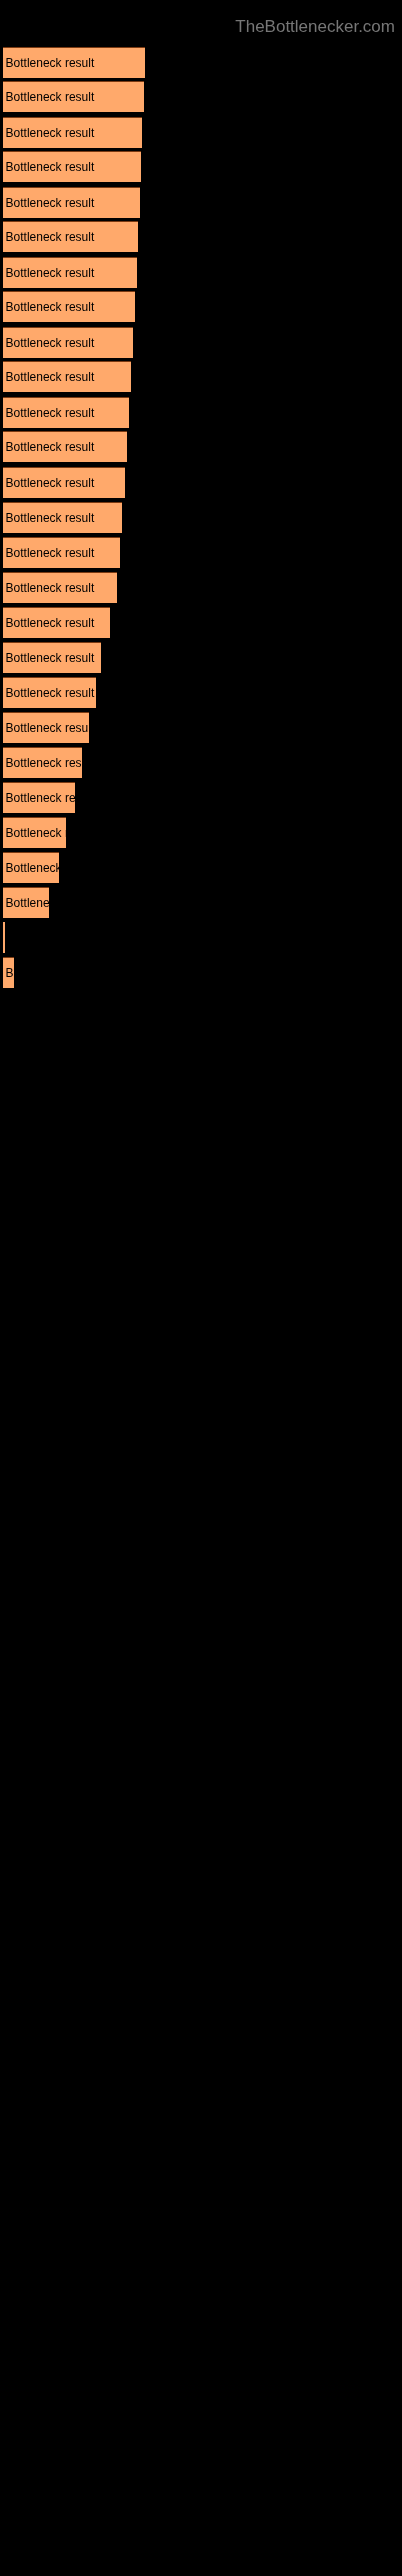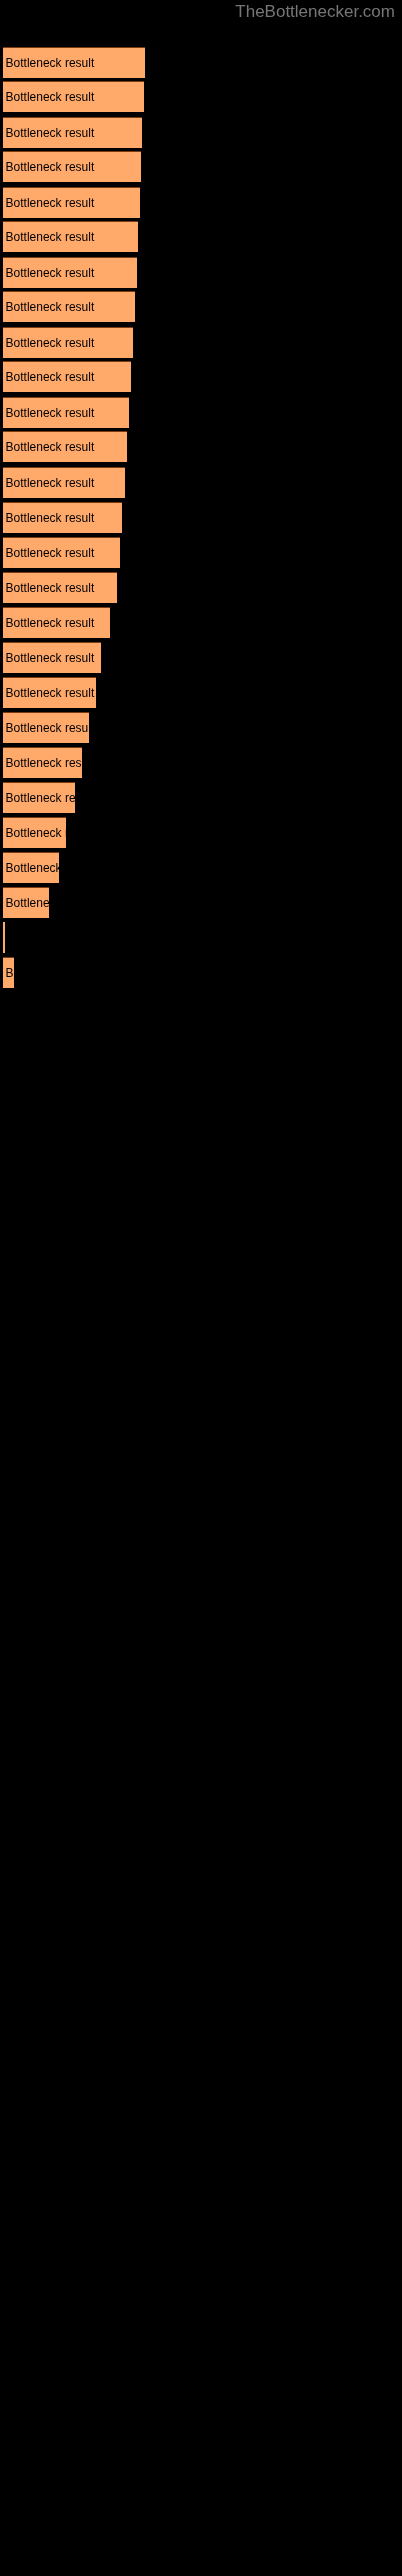--- a/index.html
+++ b/index.html
@@ -18,21 +18,21 @@
     position: absolute;
     left: 0;
     top: 0;
     width: 403px;
     height: 2576px;
     background: #000000;
   }
   #site-title {
     position: absolute;
     right: 8px;
-    top: 1px;
+    top: 16px;
     font-family: "Liberation Sans", sans-serif;
     font-size: 17px;
     font-weight: 400;
     color: #767676;
     letter-spacing: 0px;
     white-space: nowrap;
     line-height: 21px;
   }
   #bars-layer {
     position: absolute;

